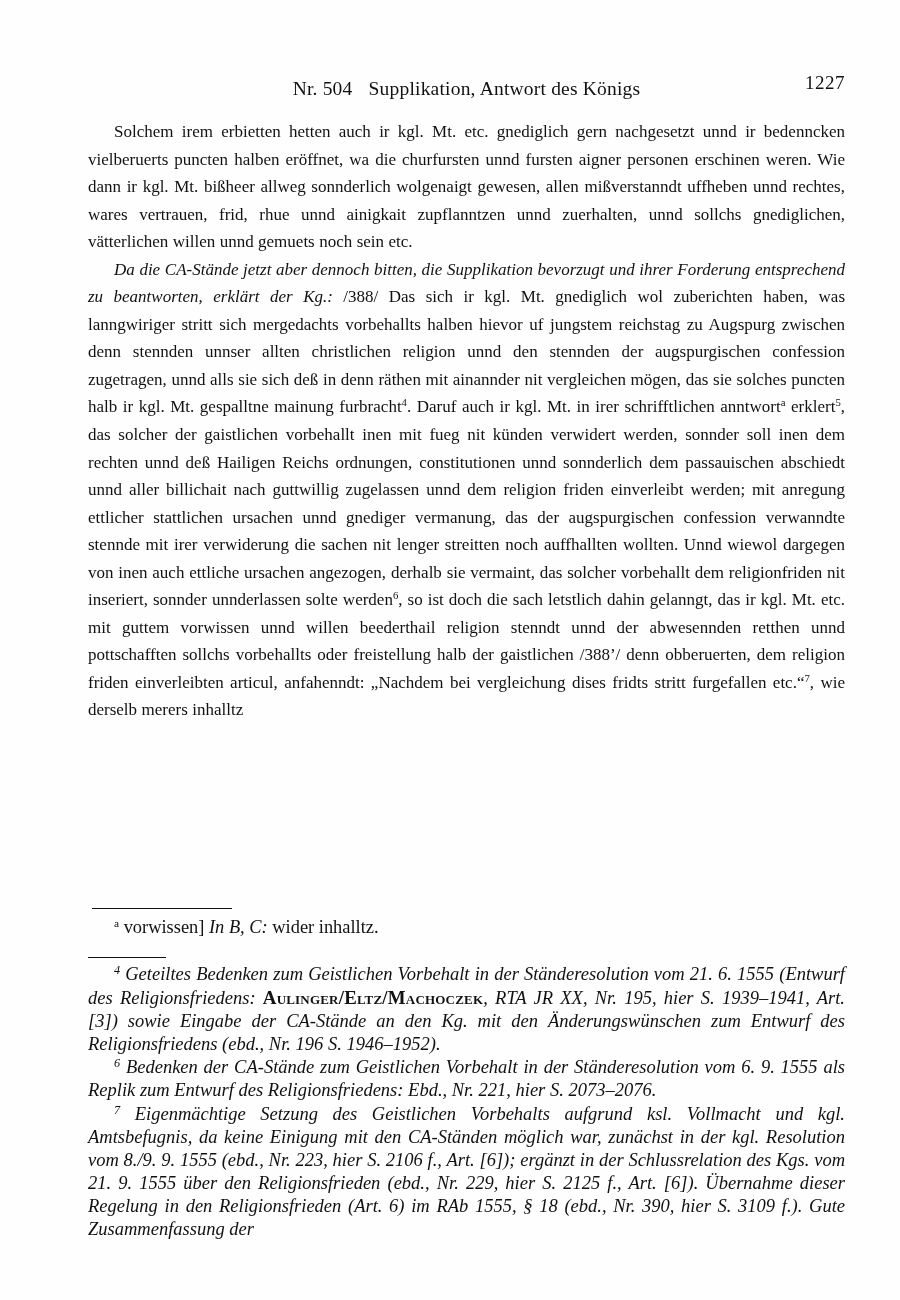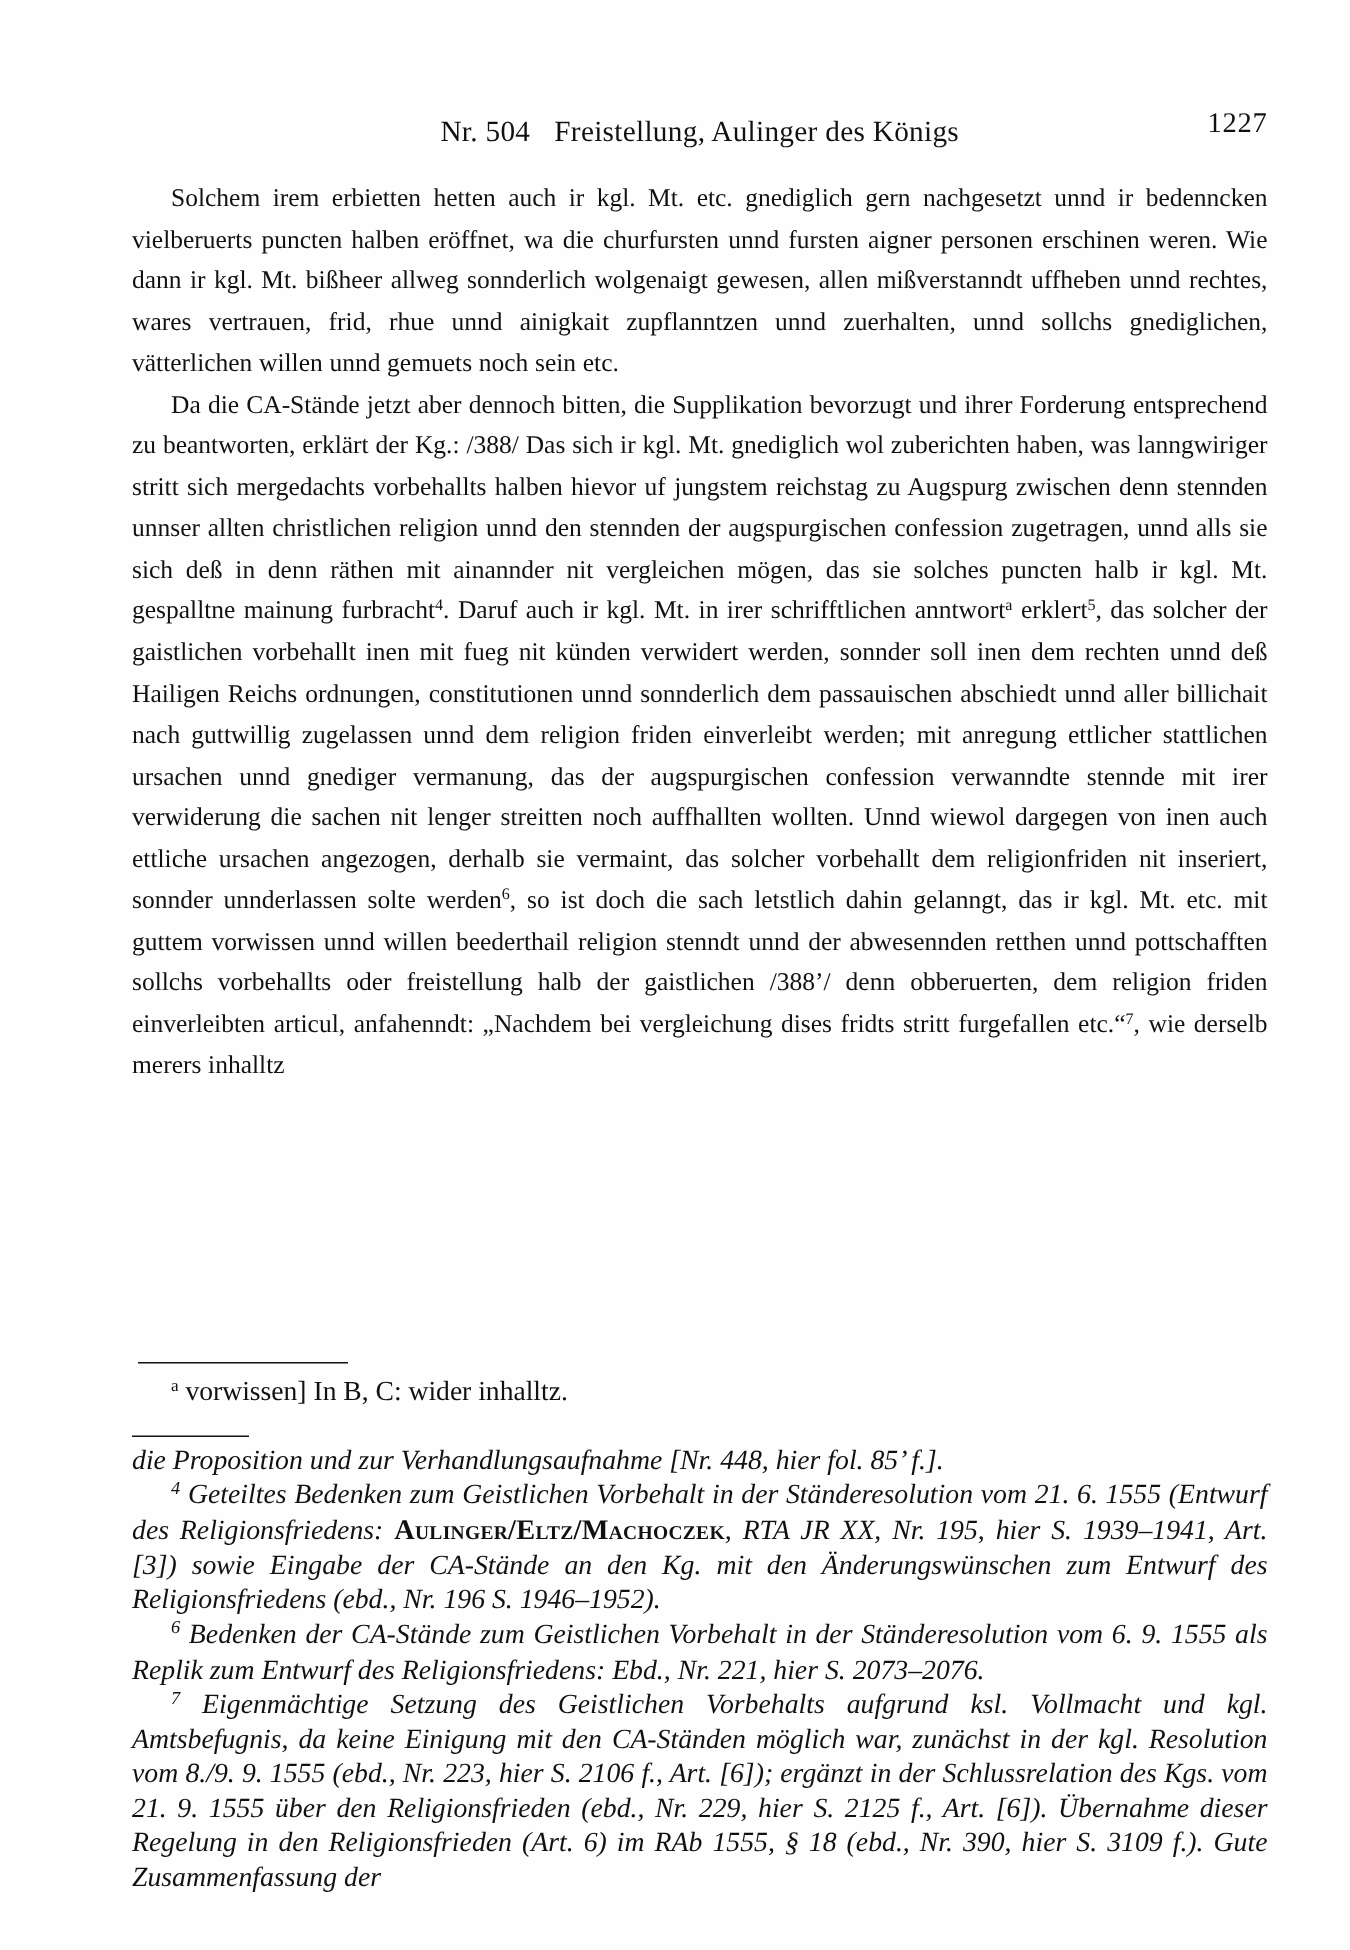--- a/index.html
+++ b/index.html
@@ -59,20 +59,21 @@
     text-align: justify;
     text-indent: 26px;
     hyphens: none;
     -webkit-hyphens: none;
     word-spacing: 0.2px;
   }
   p.bodytext.cont {
     text-indent: 26px;
   }
   .it {
+    font-style: italic;
   }
   sup {
     font-size: 0.63em;
     line-height: 0;
     vertical-align: 0.52em;
   }
 
   
   .rule-apparatus {
     position: absolute;
@@ -138,37 +139,36 @@
     font-weight: bold;
   }
 </style>
 </head>
 <body>
 
 <div class="page">
 
   <div class="runhead">
     <div class="runhead-center">
-      <span class="nr">Nr. 504</span><span>Freistellung, Aulinger des Königs</span>
+      <span class="nr">Nr. 504</span><span>Supplikation, Antwort des Königs</span>
     </div>
     <div class="runhead-folio">1227</div>
   </div>
 
   <div class="body">
     <p class="bodytext"><span>Solchem irem erbietten hetten auch ir kgl. Mt. etc. gnediglich gern nachgesetzt unnd ir bedenncken vielberuerts puncten halben eröffnet, wa die churfursten unnd fursten aigner personen erschinen weren. Wie dann ir kgl. Mt. bißheer allweg sonnderlich wolgenaigt gewesen, allen mißverstanndt uffheben unnd rechtes, wares vertrauen, frid, rhue unnd ainigkait zupflanntzen unnd zuerhalten, unnd sollchs gnediglichen, vätterlichen willen unnd gemuets noch sein etc.</span></p>
 
     <p class="bodytext cont"><span class="it">Da die CA-Stände jetzt aber dennoch bitten, die Supplikation bevorzugt und ihrer Forderung entsprechend zu beantworten, erklärt der Kg.:</span><span> /388/ Das sich ir kgl. Mt. gnediglich wol zuberichten haben, was lanngwiriger stritt sich mergedachts vorbehallts halben hievor uf jungstem reichstag zu Augspurg zwischen denn stennden unnser allten christlichen religion unnd den stennden der augspurgischen confession zugetragen, unnd alls sie sich deß in denn räthen mit ainannder nit vergleichen mögen, das sie solches puncten halb ir kgl. Mt. gespalltne mainung furbracht</span><sup>4</sup><span>. Daruf auch ir kgl. Mt. in irer schrifftlichen anntwort</span><sup>a</sup><span> erklert</span><sup>5</sup><span>, das solcher der gaistlichen vorbehallt inen mit fueg nit künden verwidert werden, sonnder soll inen dem rechten unnd deß Hailigen Reichs ordnungen, constitutionen unnd sonnderlich dem passauischen abschiedt unnd aller billichait nach guttwillig zugelassen unnd dem religion friden einverleibt werden; mit anregung ettlicher stattlichen ursachen unnd gnediger vermanung, das der augspurgischen confession verwanndte stennde mit irer verwiderung die sachen nit lenger streitten noch auffhallten wollten. Unnd wiewol dargegen von inen auch ettliche ursachen angezogen, derhalb sie vermaint, das solcher vorbehallt dem religionfriden nit inseriert, sonnder unnderlassen solte werden</span><sup>6</sup><span>, so ist doch die sach letstlich dahin gelanngt, das ir kgl. Mt. etc. mit guttem vorwissen unnd willen beederthail religion stenndt unnd der abwesennden retthen unnd pottschafften sollchs vorbehallts oder freistellung halb der gaistlichen /388’/ denn obberuerten, dem religion friden einverleibten articul, anfahenndt: „Nachdem bei vergleichung dises fridts stritt furgefallen etc.“</span><sup>7</sup><span>, wie derselb merers inhalltz</span></p>
   </div>
 
   <div class="rule-apparatus"></div>
   <div class="apparatus"><sup>a</sup><span> vorwissen]</span><span class="it"> In B, C:</span><span> wider inhalltz.</span></div>
 
   <div class="rule-footnote"></div>
   <div class="footnotes">
-    <p class="fn"><span>die Proposition und zur Verhandlungsaufnahme [Nr. 448, hier fol. 85’ f.].</span></p>
 
     <p class="fn indented"><sup>4</sup><span> Geteiltes Bedenken zum Geistlichen Vorbehalt in der Ständeresolution vom 21. 6. 1555 (Entwurf des Religionsfriedens: </span><span class="sc">Aulinger/Eltz/Machoczek</span><span>, RTA JR XX, Nr. 195, hier S. 1939–1941, Art. [3]) sowie Eingabe der CA-Stände an den Kg. mit den Änderungswünschen zum Entwurf des Religionsfriedens (ebd., Nr. 196 S. 1946–1952).</span></p>
 
 
     <p class="fn indented"><sup>6</sup><span> Bedenken der CA-Stände zum Geistlichen Vorbehalt in der Ständeresolution vom 6. 9. 1555 als Replik zum Entwurf des Religionsfriedens: Ebd., Nr. 221, hier S. 2073–2076.</span></p>
 
     <p class="fn indented"><sup>7</sup><span> Eigenmächtige Setzung des Geistlichen Vorbehalts aufgrund ksl. Vollmacht und kgl. Amtsbefugnis, da keine Einigung mit den CA-Ständen möglich war, zunächst in der kgl. Resolution vom 8./9. 9. 1555 (ebd., Nr. 223, hier S. 2106 f., Art. [6]); ergänzt in der Schlussrelation des Kgs. vom 21. 9. 1555 über den Religionsfrieden (ebd., Nr. 229, hier S. 2125 f., Art. [6]). Übernahme dieser Regelung in den Religionsfrieden (Art. 6) im RAb 1555, § 18 (ebd., Nr. 390, hier S. 3109 f.). Gute Zusammenfassung der</span></p>
   </div>
 
 </div>

